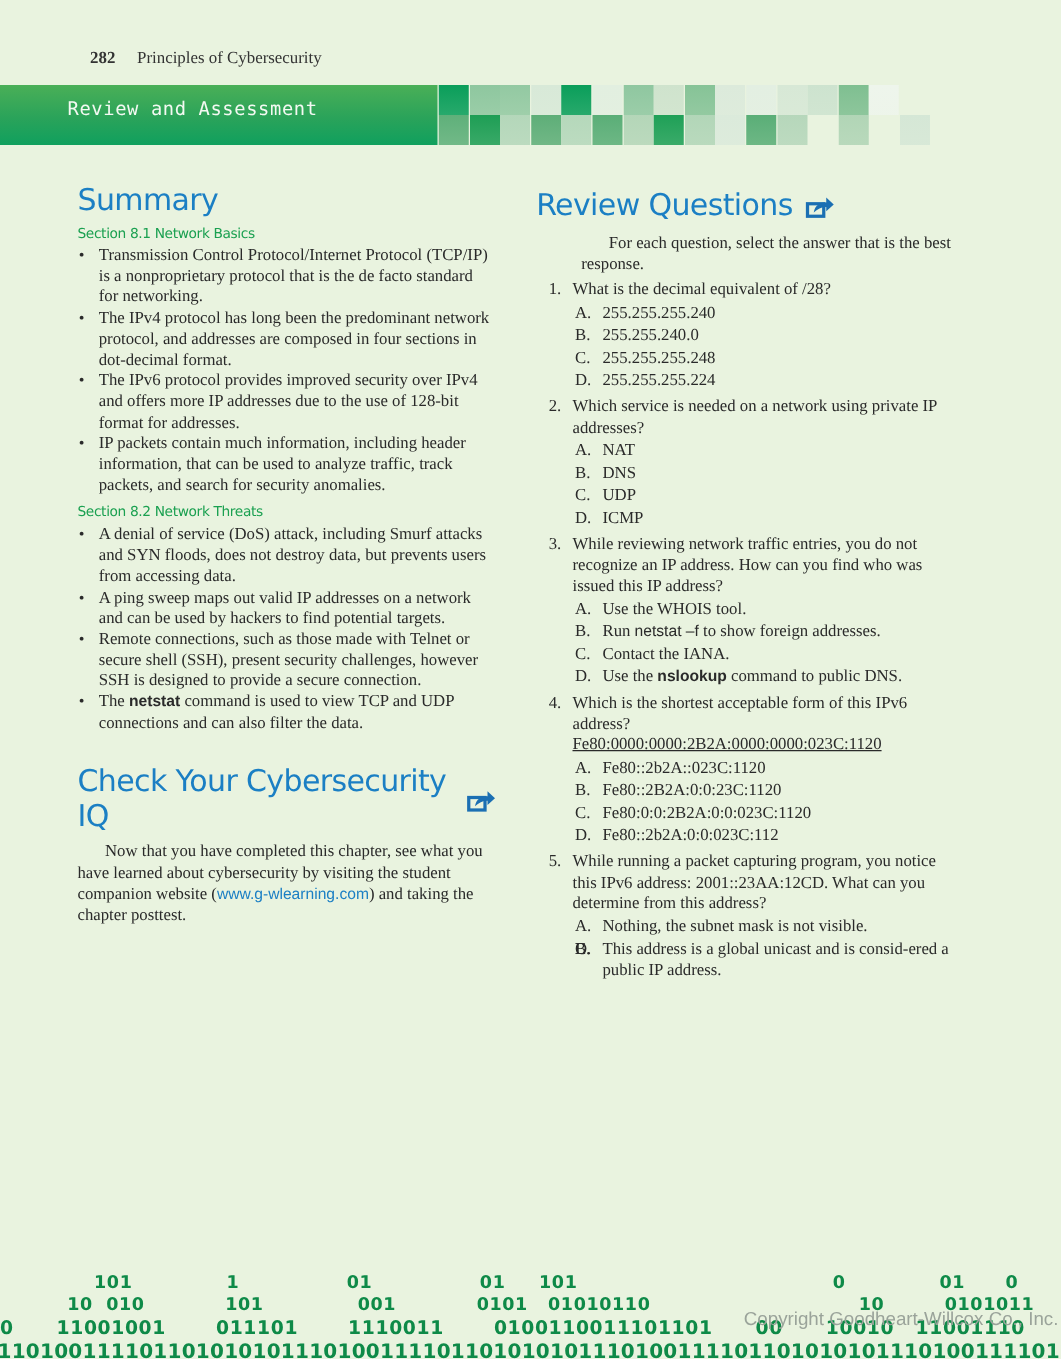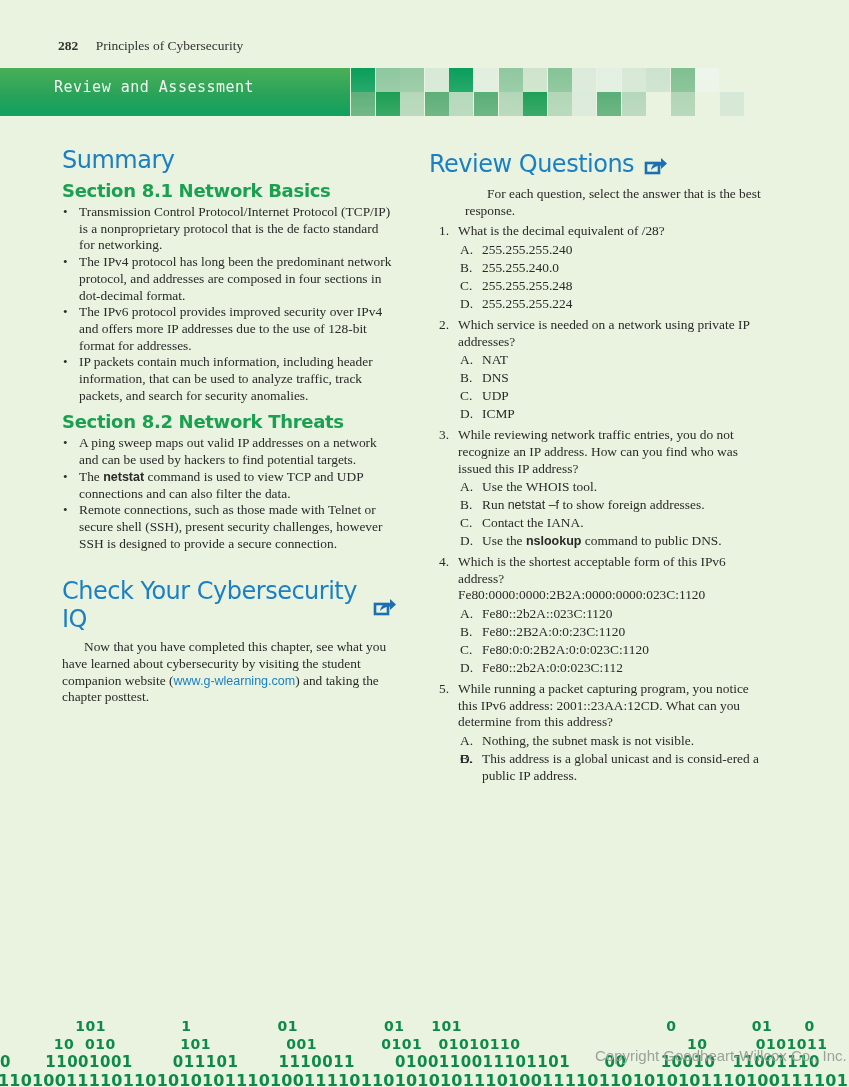--- a/index.html
+++ b/index.html
@@ -2,56 +2,56 @@
 <html><head>
 <meta charset="utf-8">
 <style>
   html, body { margin:0; padding:0; }
   body {
     width:849px; height:1087px; position:relative; overflow:hidden;
     background:#e9f3df;
     font-family:"Liberation Serif", "DejaVu Serif", serif;
     color:#2a2a2a;
   }
-  .running-head { position:absolute; left:58px; top:38px; font-size:13.5px; color:#333;text-align:right; }
+  .running-head { position:absolute; left:72px; top:38px; font-size:13.5px; color:#333;text-align:right; }
   .running-head .pg { font-weight:bold; margin-right:14px; }
 
   .banner { position:absolute; left:0; top:68px; width:350px; height:48px;
     background:linear-gradient(to bottom,#4aaf57 0%,#2aa35a 55%,#10a05e 100%); }
   .banner-title { position:absolute; left:54px; top:78px; font-family:"DejaVu Sans Mono","Liberation Mono",monospace;
     font-size:15px; color:#f3f9f2; letter-spacing:0.5px; }
   .tile { position:absolute; width:24px; height:24px; }
 
   .col-left { position:absolute; left:62px; top:146px; width:335px; }
   .col-right { position:absolute; left:429px; top:150px; width:340px; }
 
   h2.major { font-family:"DejaVu Sans","Liberation Sans",sans-serif; font-weight:normal; color:#1b7fc4;
     font-size:24px; margin:0; letter-spacing:-0.5px; display:flex; align-items:center; }
-  h3.sec { font-family:"DejaVu Sans","Liberation Sans",sans-serif; font-weight:bold; color:#1aa050;
-    font-size:18px; margin:6px 0 3px 0; letter-spacing:-0.3px; }
+  h3.sec { font-family:"DejaVu Sans","Liberation Sans",sans-serif; font-weight:normal; color:#1aa050;
+    font-size:11px; margin:6px 0 3px 0; letter-spacing:-0.3px; }
 
   ul.bullets { list-style:none; margin:0; padding:0; }
   ul.bullets li { position:relative; padding-left:17px; font-size:13.4px; line-height:16.7px; }
   ul.bullets li::before { content:"\2022"; position:absolute; left:1px; top:0; font-size:13px; }
 
   .sans-bold { font-family:"Liberation Sans","DejaVu Sans",sans-serif; font-weight:bold; font-size:12.5px; }
   .sans { font-family:"Liberation Sans","DejaVu Sans",sans-serif; font-size:12.5px; }
   .link { font-family:"Liberation Sans","DejaVu Sans",sans-serif; color:#1b7fc4; font-size:12.5px; }
 
   .para { font-size:13.4px; line-height:16.7px; text-indent:22px; margin:0; }
 
   .share-icon { display:inline-block; width:24px; height:20px; margin-left:10px; }
 
   ol.questions { list-style:none; margin:4px 0 0 0; padding:0; }
   ol.questions > li { position:relative; padding-left:29px; font-size:13.4px; line-height:16.7px; margin-bottom:4px; }
   .qnum { position:absolute; left:10px; top:0; }
   .opts { list-style:none; margin:0; padding:0; }
   .opts li { position:relative; padding-left:24px; margin-top:1.5px; }
   .opts .letter { position:absolute; left:2px; top:0; }
-  .addr { display:block; }
+  .addr { display:block;text-decoration:underline; }
 
   .binary { position:absolute; font-family:"DejaVu Sans","Liberation Sans",sans-serif; color:#0e8a48; font-weight:bold; white-space:pre; }
   .copyright { position:absolute; left:595px; top:1047px; font-family:"Liberation Sans","DejaVu Sans",sans-serif;
     font-size:15px; color:#9aa39a; }
 </style>
 </head>
 <body>
 
 <div class="running-head">
   <span class="pg">282</span>
@@ -98,23 +98,24 @@
   <h3 class="sec">Section 8.1 Network Basics</h3>
   <ul class="bullets">
     <li>Transmission Control Protocol/Internet Protocol (TCP/IP) is a nonproprietary protocol that is the de facto standard for networking.</li>
     <li>The IPv4 protocol has long been the predominant network protocol, and addresses are composed in four sections in dot-decimal format.</li>
     <li>The IPv6 protocol provides improved security over IPv4 and offers more IP addresses due to the use of 128-bit format for addresses.</li>
     <li>IP packets contain much information, including header information, that can be used to analyze traffic, track packets, and search for security anomalies.</li>
   </ul>
 
   <h3 class="sec" style="margin-top:7px;">Section 8.2 Network Threats</h3>
   <ul class="bullets">
+    <li>A denial of service (DoS) attack, including Smurf attacks and SYN floods, does not destroy data, but prevents users from accessing data.</li>
     <li>A ping sweep maps out valid IP addresses on a network and can be used by hackers to find potential targets.</li>
+    <li>Remote connections, such as those made with Telnet or secure shell (SSH), present security challenges, however SSH is designed to provide a secure connection.</li>
     <li><span>The </span><span class="sans-bold">netstat</span><span> command is used to view TCP and UDP connections and can also filter the data.</span></li>
-    <li>Remote connections, such as those made with Telnet or secure shell (SSH), present security challenges, however SSH is designed to provide a secure connection.</li>
   </ul>
 
   <h2 class="major" style="margin-top:25px;justify-content:center;">
     <span>Check Your Cybersecurity IQ</span>
     <span class="share-icon">
       <svg width="24" height="20" viewBox="0 0 24 20">
           <rect x="2" y="7" width="13" height="10" fill="none" stroke="#1b6fb3" stroke-width="2.6"></rect>
           <path d="M7 14 C8 8 12 6 17 6 L17 2 L23 7.5 L17 13 L17 9.5 C13 9.5 10 11 7 14 Z" fill="#1b6fb3"></path>
         </svg>
     </span>

